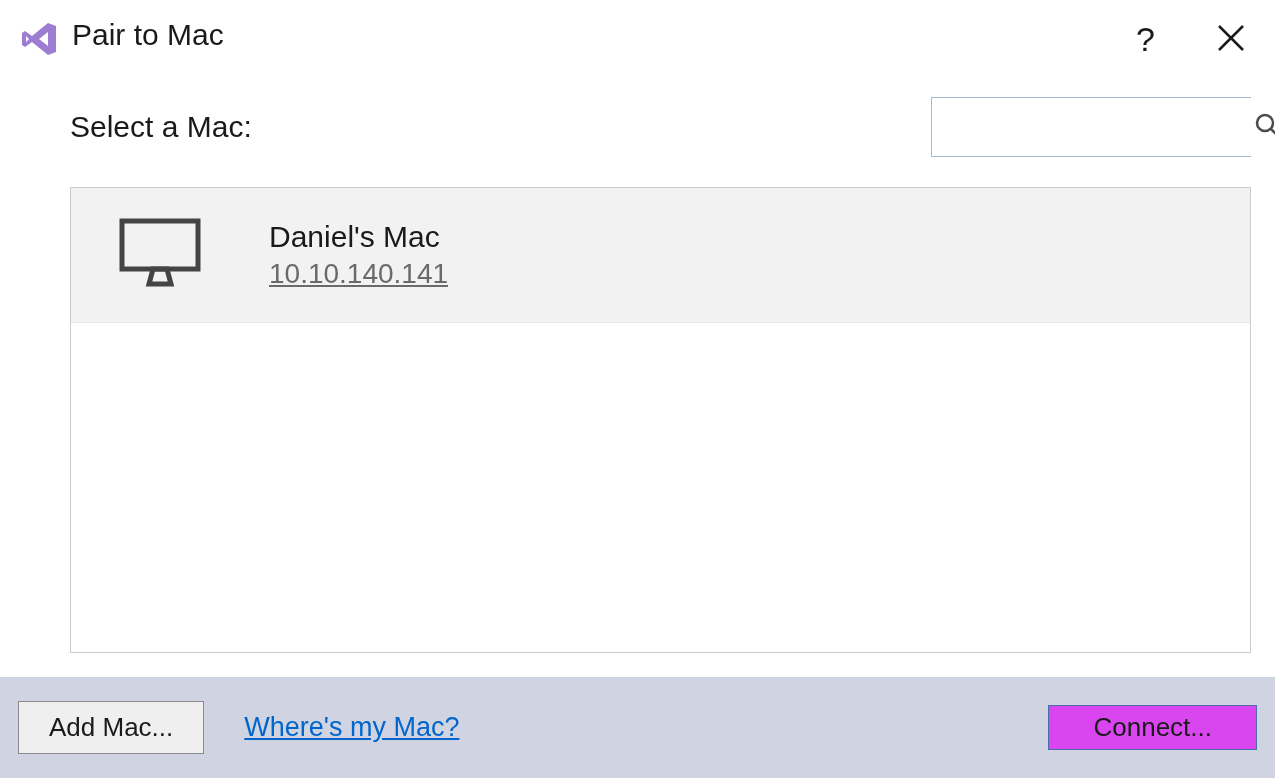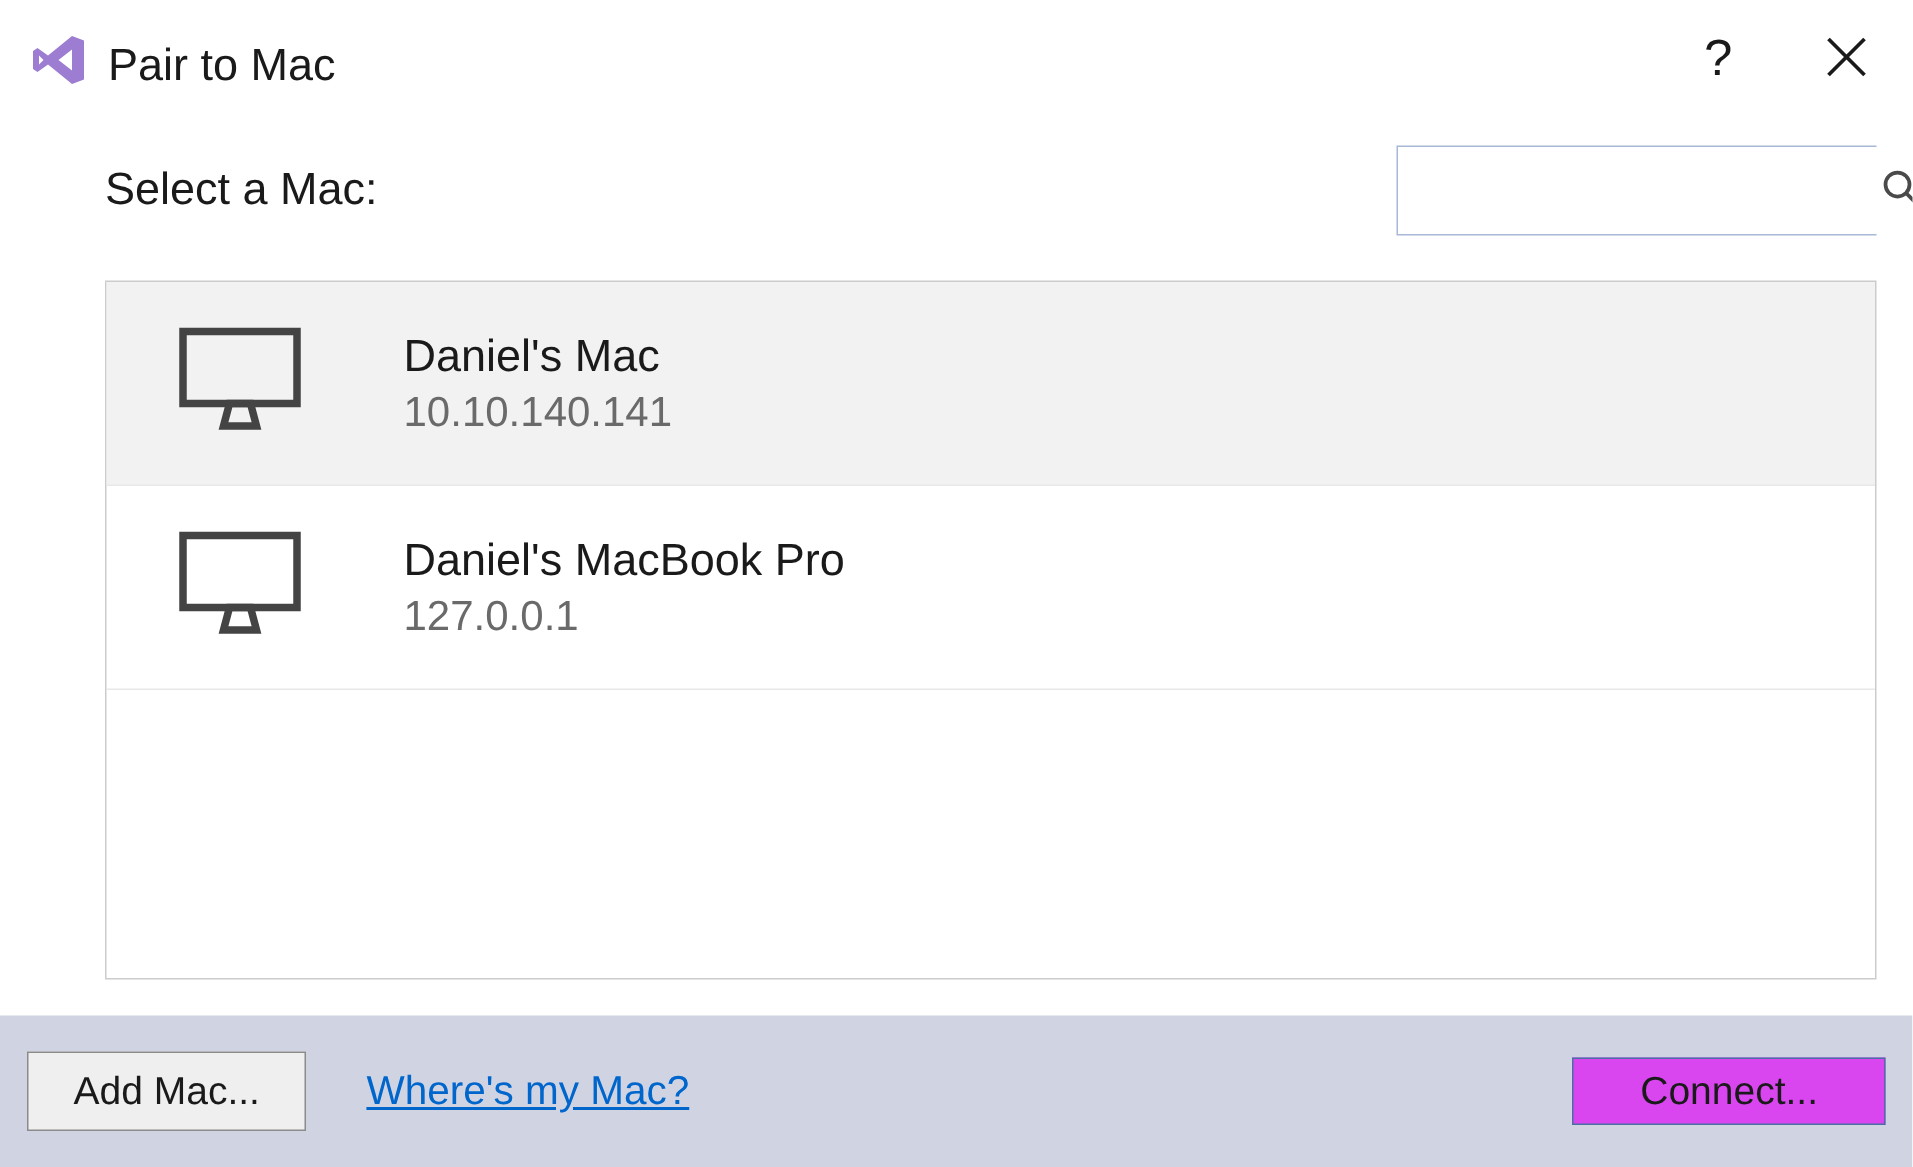--- a/index.html
+++ b/index.html
@@ -11,21 +11,21 @@
       font-family: 'Segoe UI', Tahoma, sans-serif;
       background: #ffffff;
       width: 1275px;
       height: 778px;
       overflow: hidden;
       display: flex;
       flex-direction: column;
     }
     .titlebar {
       display: flex;
-      align-items: flex-end;
+      align-items: flex-start;
       padding: 18px 24px 18px 18px;
       gap: 12px;
     }
     .vs-logo {
       width: 42px;
       height: 42px;
       flex-shrink: 0;
     }
     .title-text {
       font-size: 30px;
@@ -128,20 +128,21 @@
     }
     .mac-name {
       font-size: 30px;
       color: #1a1a1a;
       font-weight: 400;
     }
     .mac-ip {
       font-size: 28px;
       color: #6a6a6a;
       font-weight: 400;
+      text-decoration: underline;
     }
     .footer {
       background: #d0d4e2;
       padding: 24px 18px;
       display: flex;
       align-items: center;
       gap: 40px;
     }
     .add-mac-btn {
       background: #efefef;
@@ -214,32 +215,20 @@
         <svg class="monitor-icon" viewBox="0 0 82 70" xmlns="http://www.w3.org/2000/svg">
           <rect x="3" y="3" width="76" height="48" fill="none" stroke="#444444" stroke-width="5"></rect>
           <path d="M 34 51 L 30 66 L 52 66 L 48 51 Z" fill="none" stroke="#444444" stroke-width="5" stroke-linejoin="miter"></path>
         </svg>
       </span>
       <div class="mac-info">
         <span class="mac-name">Daniel's Mac</span>
         <span class="mac-ip">10.10.140.141</span>
       </div>
     </div>
-    <div class="mac-item">
-      <span>
-        <svg class="monitor-icon" viewBox="0 0 82 70" xmlns="http://www.w3.org/2000/svg">
-          <rect x="3" y="3" width="76" height="48" fill="none" stroke="#444444" stroke-width="5"></rect>
-          <path d="M 34 51 L 30 66 L 52 66 L 48 51 Z" fill="none" stroke="#444444" stroke-width="5" stroke-linejoin="miter"></path>
-        </svg>
-      </span>
-      <div class="mac-info">
-        <span class="mac-name">Daniel's MacBook Pro</span>
-        <span class="mac-ip">127.0.0.1</span>
-      </div>
-    </div>
   </div>
 </div>
 
 <div class="footer">
   <button class="add-mac-btn">Add Mac...</button>
   <a class="where-link">Where's my Mac?</a>
   <div class="footer-spacer"></div>
   <button class="connect-btn">Connect...</button>
 </div>
 

